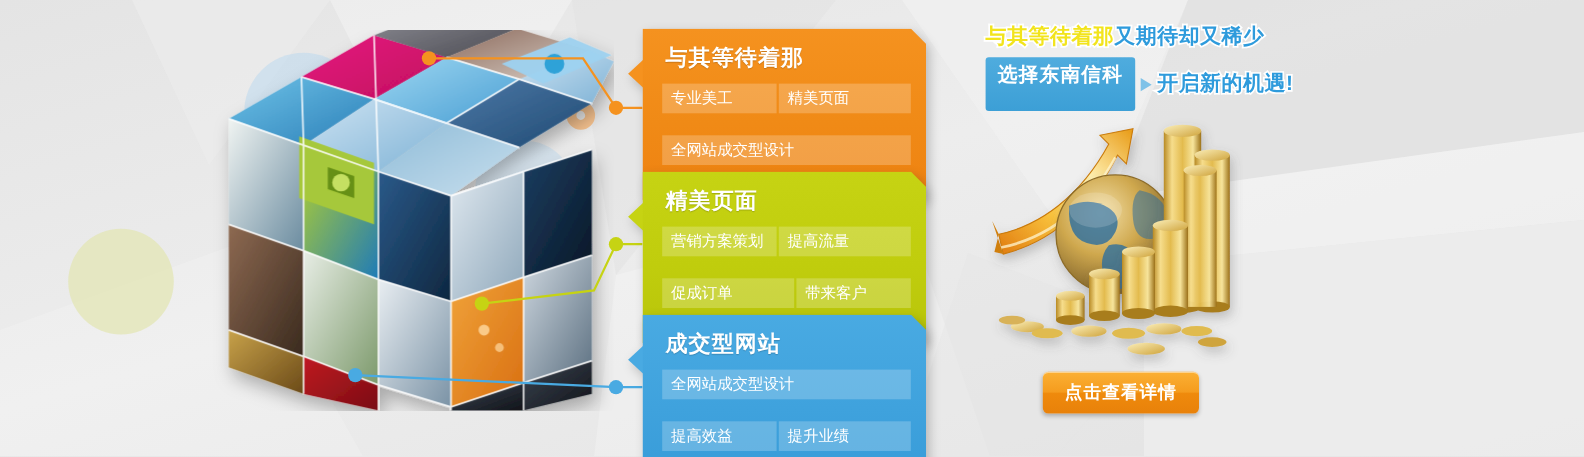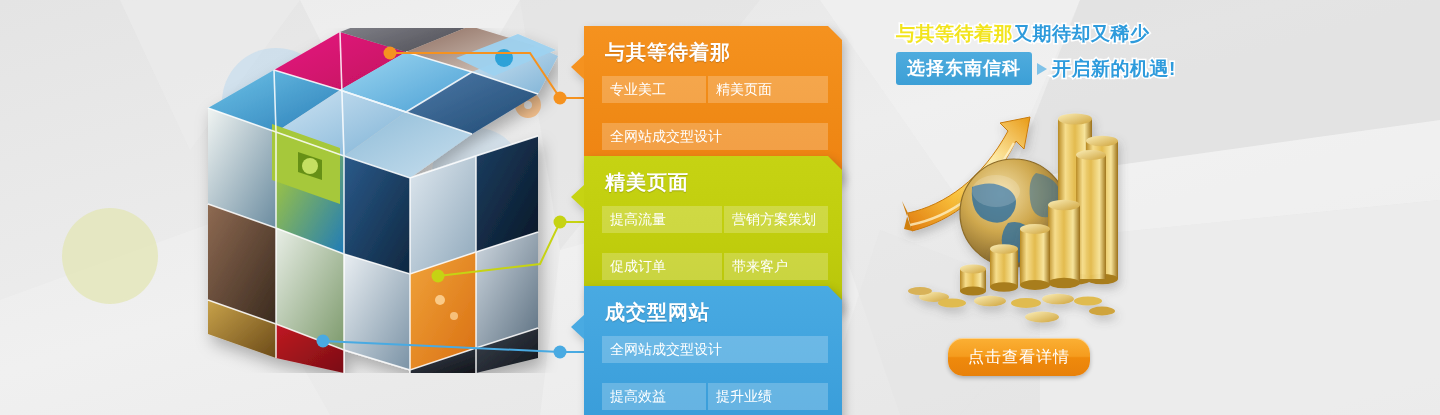--- a/index.html
+++ b/index.html
@@ -117,46 +117,46 @@
     -webkit-text-stroke: 3px #ffffff;
     paint-order: stroke fill;
   }
   #hl-line3 { display: flex; align-items: center; gap: 4px; margin-top: 4px; }
   #hl-chip {
     display: inline-block;
     background: linear-gradient(180deg,#4facde 0%, #3c9fd6 100%);
     color: #ffffff;
     font-size: 18px;
     font-weight: bold;
-    padding: 4px 11px 5px 11px;
+    padding: 4px 11px 21px 11px;
     border-radius: 3px;
     letter-spacing: 1px;
     white-space: nowrap;
   }
   #hl-arrow {
     width: 0; height: 0;
     border-top: 6px solid transparent;
     border-bottom: 6px solid transparent;
     border-left: 10px solid #7fc2e8;
     margin: 0 1px;
   }
 
   #globe-coins { position: absolute; left: 0px; top: 105px; width: 240px; height: 230px; }
 
   #cta-button {
     position: absolute;
     left: 58px; top: 338px;
     width: 142px; height: 38px;
     border: none;
-    border-radius: 15px;
+    border-radius: 5px;
     background: linear-gradient(180deg,#fbb034 0%, #f59c1e 48%, #ef8a0c 52%, #e8810a 100%);
     color: #ffffff;
     font-family: "Liberation Sans", "DejaVu Sans", sans-serif;
     font-size: 16px;
-    font-weight: normal;
+    font-weight: bold;
     letter-spacing: 1px;
     cursor: pointer;
     box-shadow: 0 2px 4px rgba(0,0,0,0.25), inset 0 1px 0 rgba(255,255,255,0.45);
   }
 </style>
 </head>
 <body>
 
 <div id="stage">
 
@@ -378,22 +378,22 @@
         <div class="tag">全网站成交型设计</div>
       </div>
     </div>
   </div>
 
   <div class="panel" id="panel-marketing">
     <div class="panel-notch"></div>
     <div class="panel-body">
       <div class="panel-title">精美页面</div>
       <div class="tag-row">
+        <div class="tag narrow">营销方案策划</div>
         <div class="tag">提高流量</div>
-        <div class="tag narrow">营销方案策划</div>
       </div>
       <div class="tag-row">
         <div class="tag">促成订单</div>
         <div class="tag narrow">带来客户</div>
       </div>
     </div>
   </div>
 
   <div class="panel" id="panel-conversion">
     <div class="panel-notch"></div>

